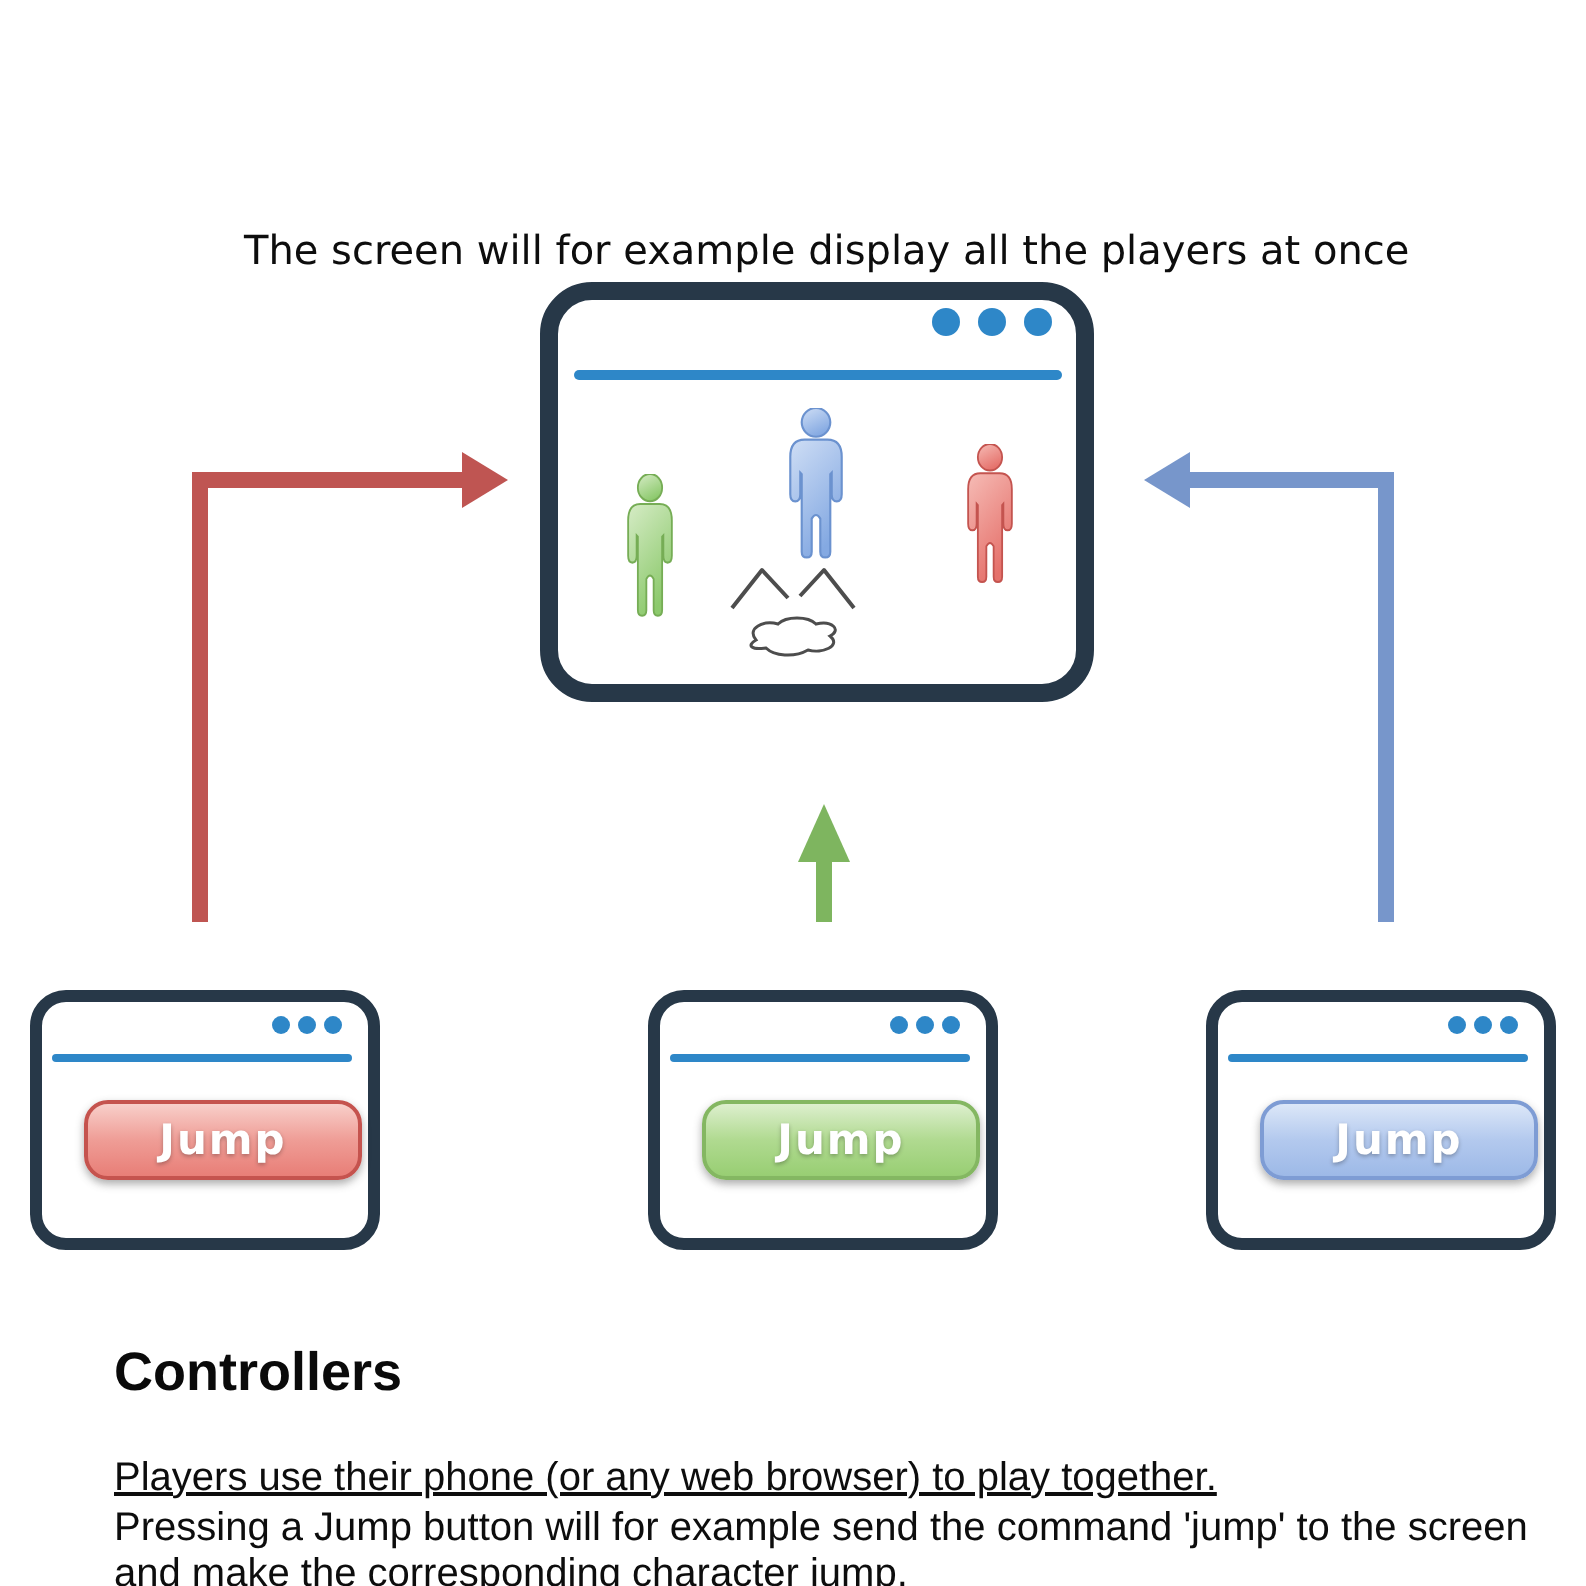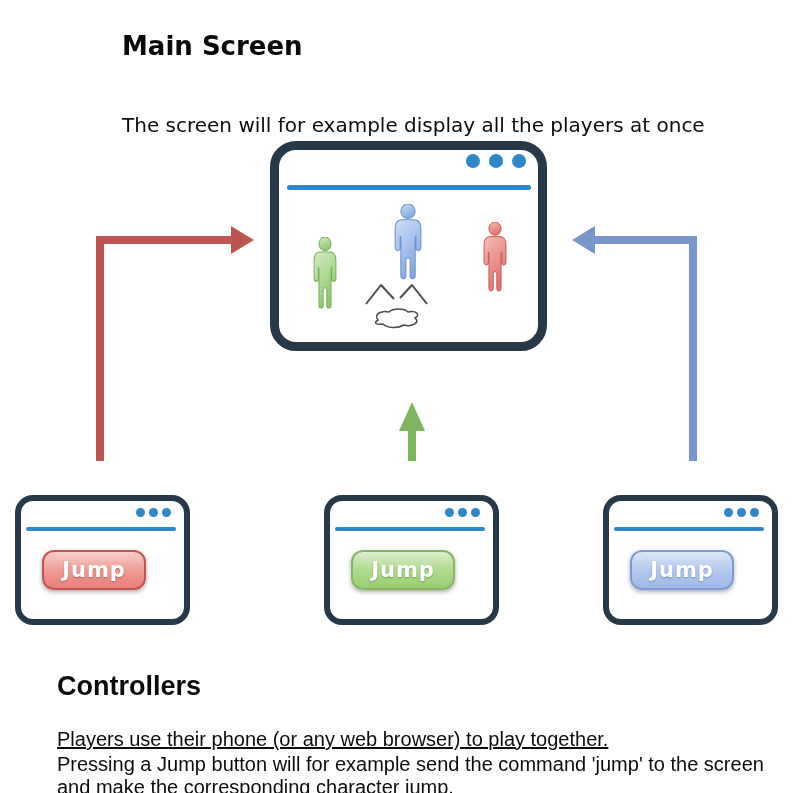--- a/index.html
+++ b/index.html
@@ -34,36 +34,35 @@
   .ctrl .chrome-line{left:5px;right:8px;top:26px;height:4px;}
 
   
   .player{position:absolute;}
   .player-green{left:29px;top:87px;width:34px;height:75px;}
   .player-blue{left:109px;top:54px;width:40px;height:79px;}
   .player-red{left:199px;top:72px;width:34px;height:73px;}
   .cat{position:absolute;left:84px;top:130px;width:70px;height:52px;}
 
   
-  .btn{position:absolute;left:21px;top:49px;width:104px;height:40px;border-radius:12px;
+  .btn{position:absolute;left:21px;top:49px;width:139px;height:40px;border-radius:12px;
        box-sizing:border-box;display:flex;align-items:center;justify-content:center;
        font:bold 21px "DejaVu Sans",sans-serif;color:#ffffff;letter-spacing:1px;
        text-shadow:0 1px 2px rgba(0,0,0,0.28);box-shadow:0 2px 4px rgba(70,70,70,0.45);cursor:pointer;}
   .btn-red{border:2px solid #c5534e;background:linear-gradient(180deg,#f8cfca 0%,#ef9d96 50%,#e87e77 100%);}
   .btn-green{border:2px solid #84b762;background:linear-gradient(180deg,#ddefce 0%,#b0da90 50%,#98ce73 100%);}
   .btn-blue{border:2px solid #7e9cd4;background:linear-gradient(180deg,#dce7f8 0%,#b3c9ee 50%,#9db9e7 100%);}
 
   .arrow-layer{position:absolute;left:0;top:0;width:793px;height:793px;pointer-events:none;}
 </style>
 </head>
 <body>
 
 <div class="canvas">
 
-  <h1 class="h-top">Main Screen</h1>
   <p class="p-top2">The screen will for example display all the players at once</p>
 
   <svg class="arrow-layer" viewBox="0 0 793 793">
     <g>
       <path d="M 100 461 L 100 240 L 232 240" fill="none" stroke="#bf5552" stroke-width="8"></path>
       <polygon points="231,226 254,240 231,254" fill="#bf5552"></polygon>
     </g>
     <g>
       <path d="M 693 461 L 693 240 L 594 240" fill="none" stroke="#7796cb" stroke-width="8"></path>
       <polygon points="595,226 572,240 595,254" fill="#7796cb"></polygon>

